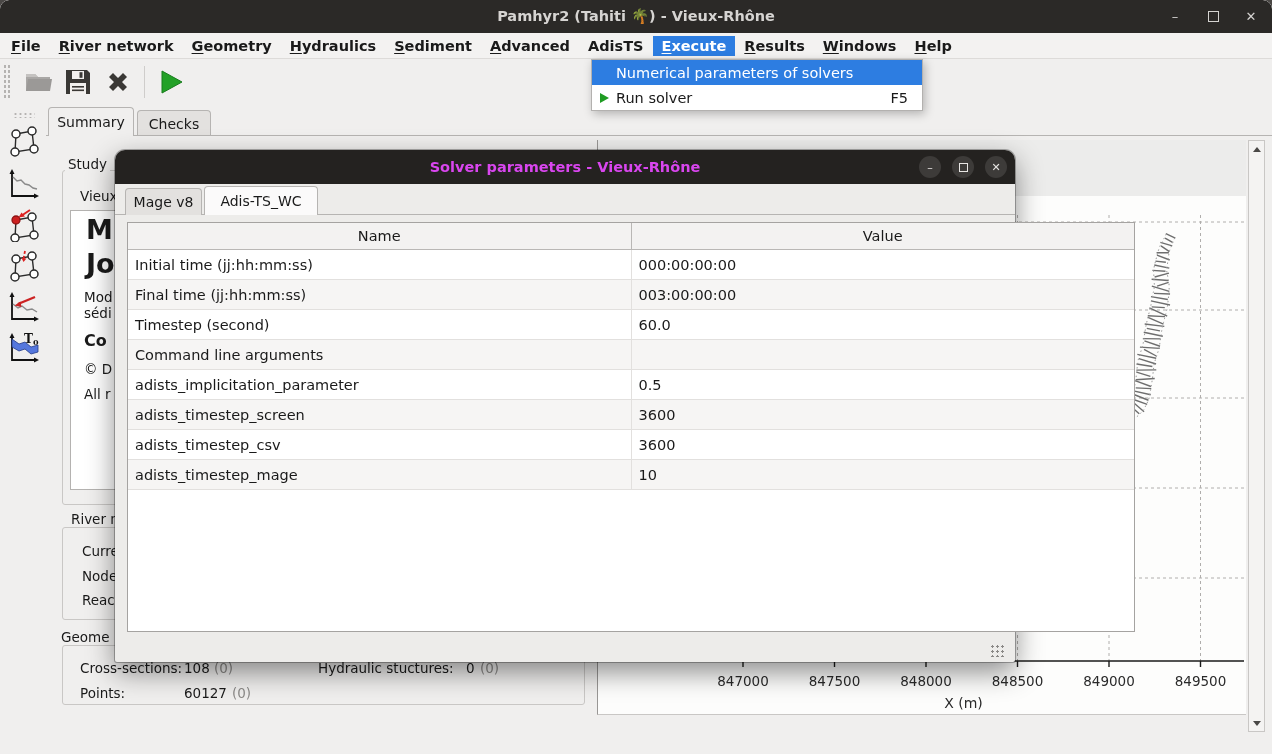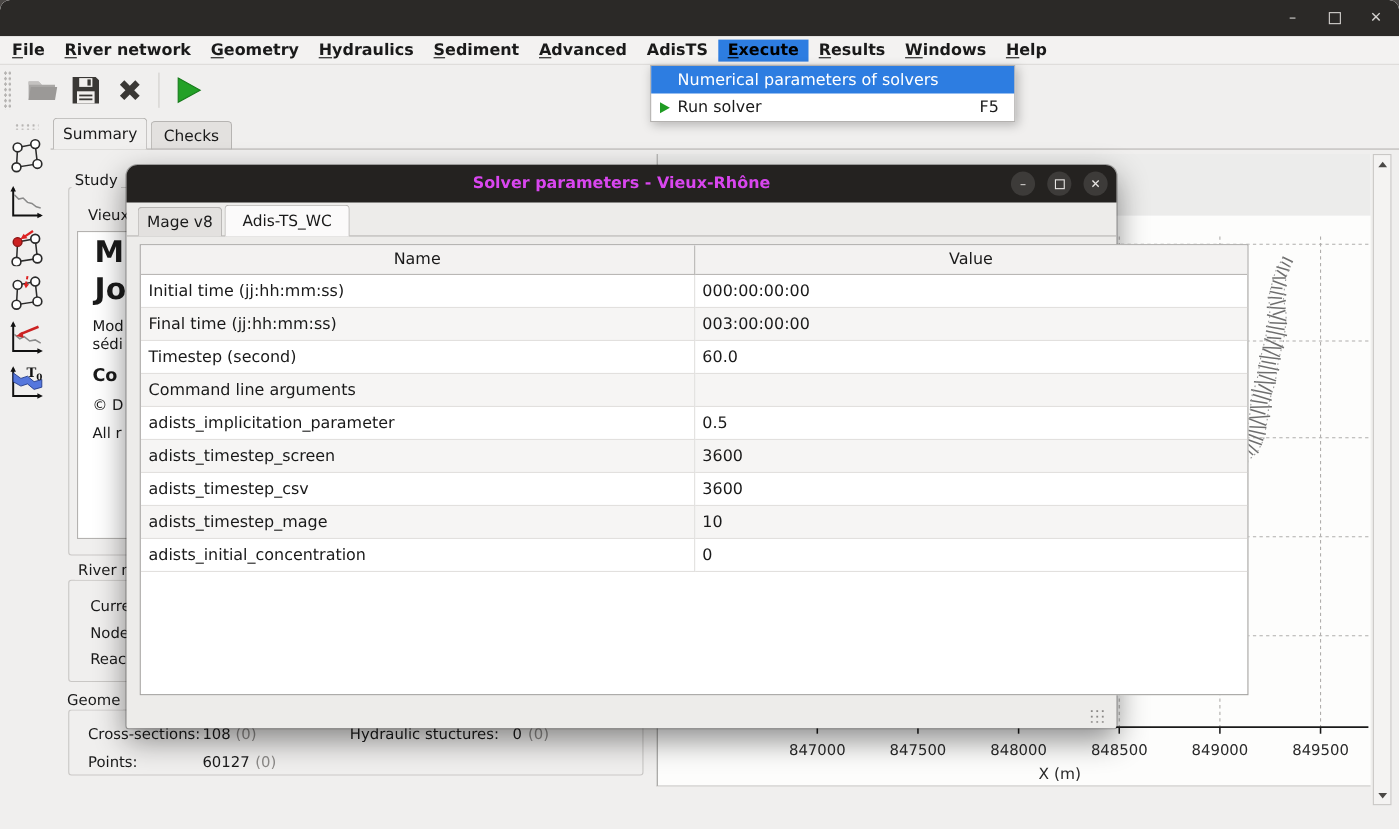--- a/index.html
+++ b/index.html
@@ -10,21 +10,21 @@
             border-radius:9px 9px 0 0;display:flex;align-items:center;justify-content:center;}
   .titlebar .wtitle{color:#d6d4d2;font-weight:bold;font-size:14.5px;}
   .winctl{position:absolute;top:0;right:10px;height:33px;display:flex;align-items:center;gap:16px;}
   .winctl .ctl{width:22px;height:22px;display:flex;align-items:center;justify-content:center;
                color:#d5d3d1;font-size:13px;border-radius:50%;}
   .winctl .sq{width:9px;height:9px;border:1.4px solid #d5d3d1;display:inline-block;}
   
   .menubar{position:absolute;left:0;top:33px;width:1272px;height:26px;background:#f3f2f1;
            display:flex;align-items:center;font-size:14.5px;border-bottom:1px solid #dddbd9;box-sizing:border-box;padding-left:2px;font-weight:bold;}
   .menu-item{padding:2px 9px;white-space:nowrap;}
-  .menu-item.active{background:#2d7de1;color:#000000;}
+  .menu-item.active{background:#2d7de1;color:#ffffff;}
   u{text-underline-offset:2px;text-decoration-thickness:1px;}
   
   .toolbar{position:absolute;left:0;top:59px;width:1272px;height:46px;display:flex;align-items:center;}
   .tb-handle{width:7px;height:36px;margin-left:3px;margin-right:8px;
     background-image:radial-gradient(#b5b3b1 1px,transparent 1.3px);background-size:4px 5px;}
   .tb-btn{width:36px;height:36px;margin:0 2px;display:flex;align-items:center;justify-content:center;}
   .tb-sep{width:1px;height:32px;background:#cfcdcb;margin:0 6px;}
   
   .tab{position:absolute;box-sizing:border-box;border:1px solid #b6b4b2;border-bottom:none;
        border-radius:4px 4px 0 0;font-size:14px;display:flex;align-items:center;justify-content:center;}
@@ -81,20 +81,21 @@
   table.params tbody tr:nth-child(even){background:#f6f5f4;}
   .grip{position:absolute;width:16px;height:13px;right:9px;bottom:5px;
         background-image:radial-gradient(#8a8886 1px,transparent 1.2px);background-size:5px 5px;}
 </style>
 </head>
 <body>
 
 <div class="win">
 
   <div class="titlebar">
+    <span class="wtitle">Pamhyr2 (Tahiti 🌴) - Vieux-Rhône</span>
     <div class="winctl">
       <span class="ctl">–</span>
       <span class="ctl">
           <span class="sq"></span>
         </span>
       <span class="ctl">✕</span>
     </div>
   </div>
 
   <div class="menubar">
@@ -424,23 +425,19 @@
               <td>3600</td>
             </tr>
             <tr>
               <td>adists_timestep_csv</td>
               <td>3600</td>
             </tr>
             <tr>
               <td>adists_timestep_mage</td>
               <td>10</td>
             </tr>
-            <tr>
-              <td>adists_initial_concentration</td>
-              <td>0</td>
-            </tr>
           </tbody>
       </table>
     </div>
     <div class="grip"></div>
   </div>
 
 </div>
 
 </body></html>

